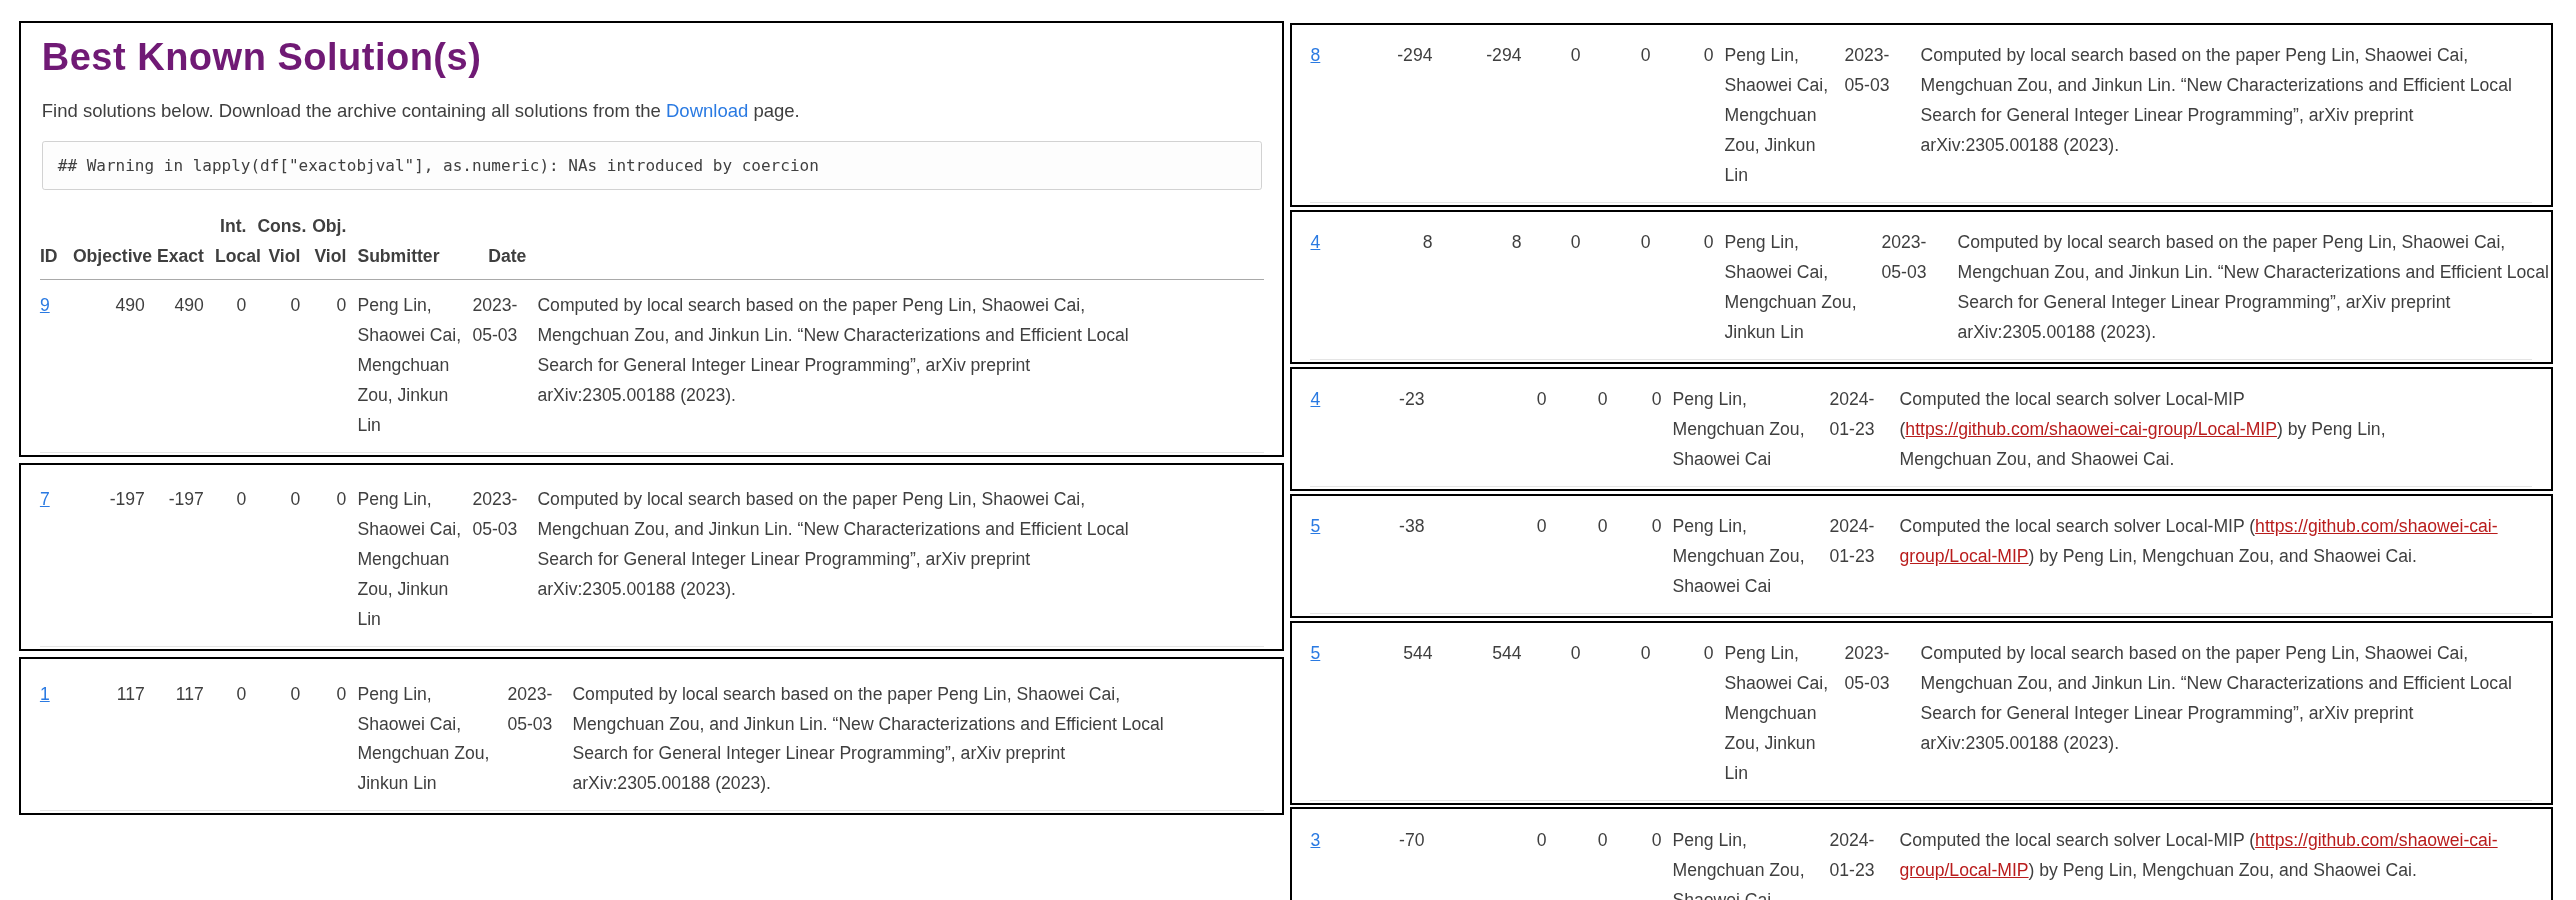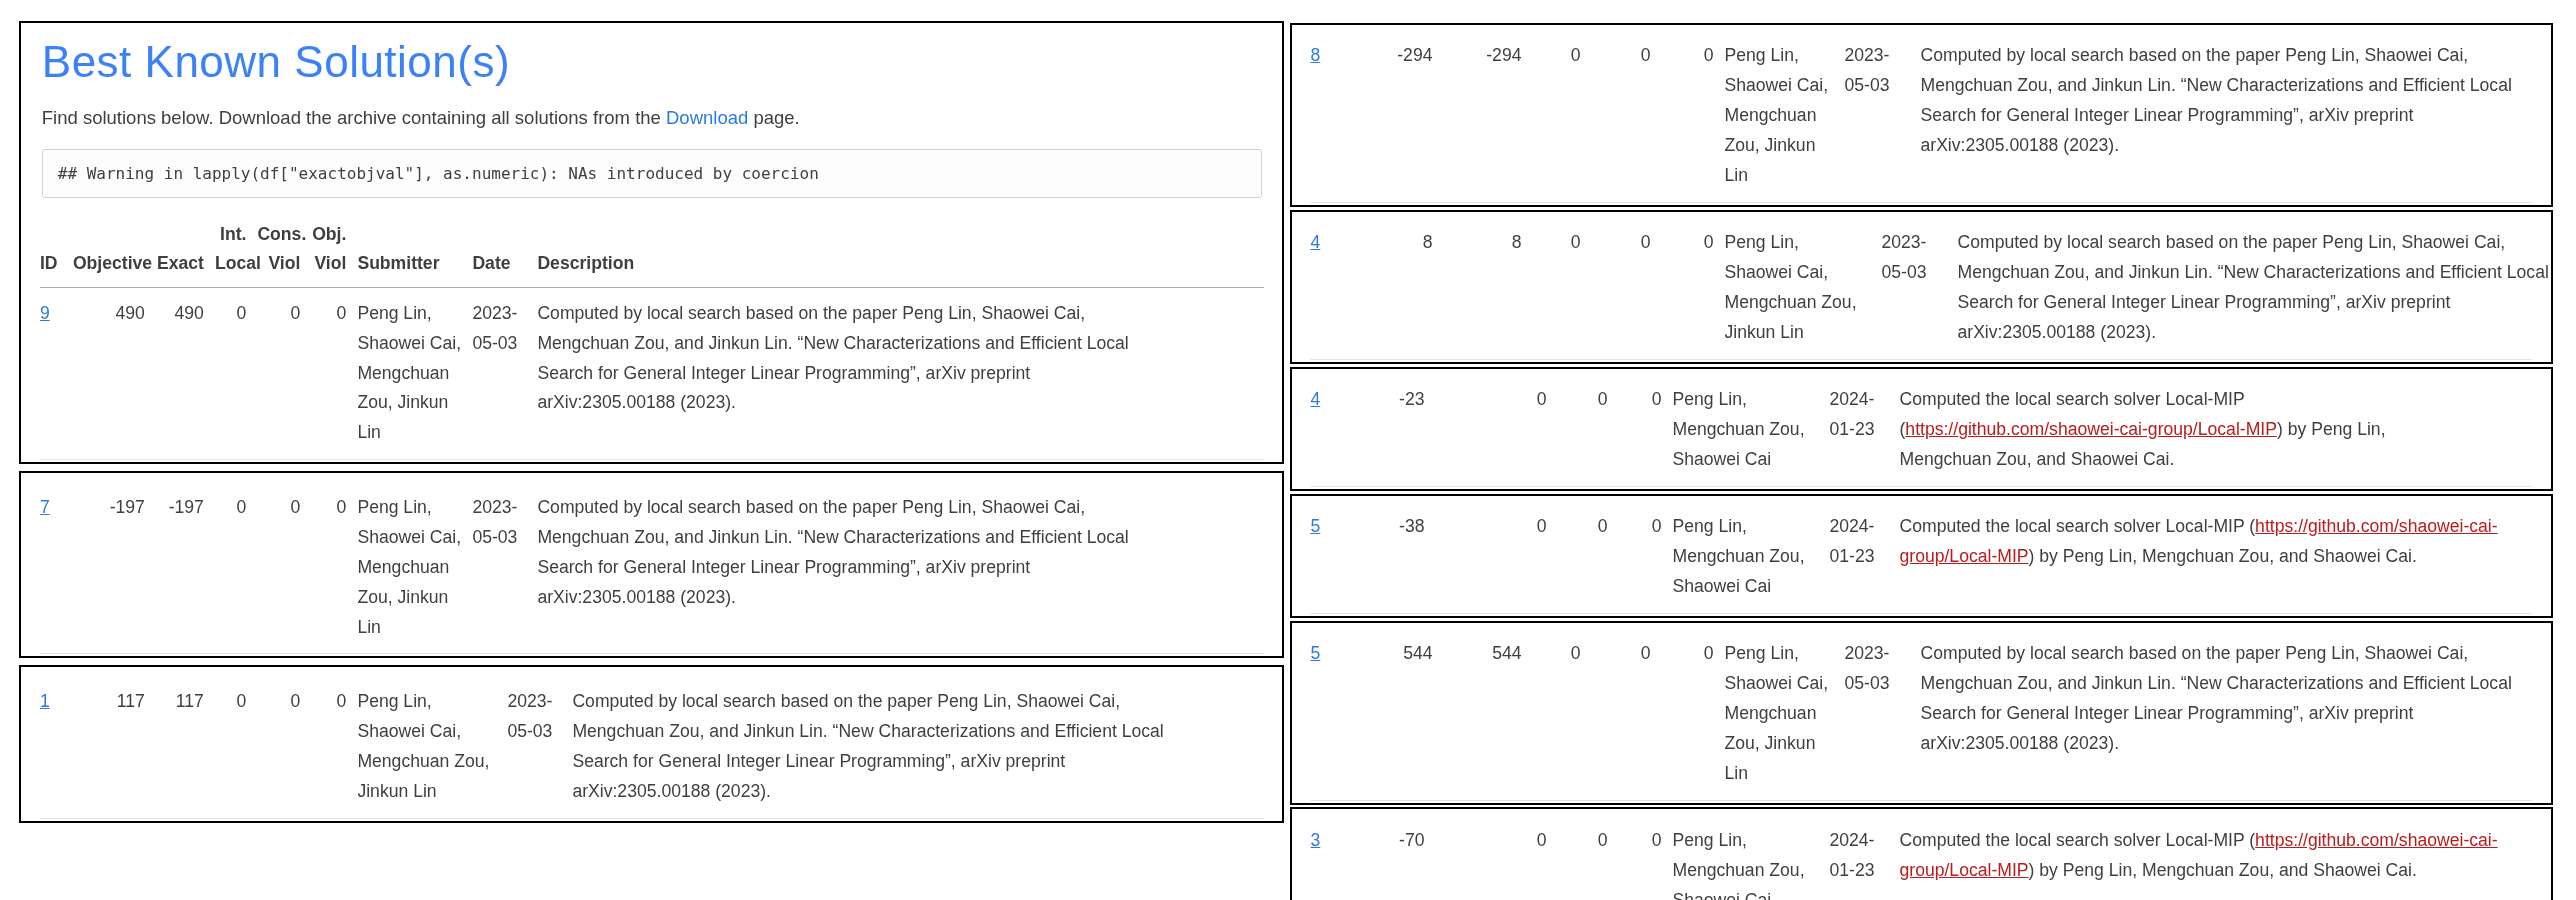--- a/index.html
+++ b/index.html
@@ -23,24 +23,24 @@
   .box {
     border: 2.8px solid #000000;
     background: #ffffff;
     margin-bottom: 6.5px;
   }
   .col-right .box { margin-bottom: 2.8px; }
 
   
   .box-main { padding: 3.7px 0 0 0; }
   .page-title {
-    font-size: 44px;
-    font-weight: 400;
+    font-size: 38px;
+    font-weight: 700;
     letter-spacing: 0.5px;
-    color: #3b82f6;
+    color: #701a75;
     margin: 7.4px 20.4px 0 20.4px;
     line-height: 1.25;
   }
   .intro {
     font-size: 18.5px;
     margin: 15px 20.4px 0 20.4px;
     line-height: 1.5;
   }
   .link { color: #2a7ae2; text-decoration: none; cursor: pointer; }
   .codeblock {
@@ -83,21 +83,21 @@
   .row.body-row {
     padding: 11px 0 11px 0;
     border-bottom: 0.9px solid #e5e5e5;
   }
   .box > .row.body-row:last-child { border-bottom: 0.9px solid #e5e5e5; margin-bottom: 1.9px; }
 
   .c { min-height: 0.9px; }
   .c.n { text-align: right; }
   .c.pre { white-space: pre-line; }
   .c.date { text-align: left; white-space: pre-line; }
-  .head .c.date { text-align: left; white-space: normal; }
+  .head .c.date { text-align: right; white-space: normal; }
   .c.id a, a.idlink {
     color: #2a7ae2; text-decoration: underline; cursor: pointer;
   }
   .c.desc { text-align: left; }
   .c.desc .dlink { color: #b91c1c; text-decoration: underline; cursor: pointer; }
   .c.desc .dlink.nowrap { white-space: nowrap; }
 </style>
 </head>
 <body>
 
@@ -119,21 +119,20 @@
         <div class="c n">Objective</div>
         <div class="c n">Exact</div>
         <div class="c n pre">Int.
 Local</div>
         <div class="c n pre">Cons.
 Viol</div>
         <div class="c n pre">Obj.
 Viol</div>
         <div class="c">Submitter</div>
         <div class="c date">Date</div>
-        <div class="c">Description</div>
       </div>
 
       <div class="row body-row g-left">
         <div class="c id"><a class="idlink">9</a></div>
         <div class="c n">490</div>
         <div class="c n">490</div>
         <div class="c n">0</div>
         <div class="c n">0</div>
         <div class="c n">0</div>
         <div class="c sub">Peng Lin, Shaowei Cai, Mengchuan Zou, Jinkun Lin</div>

